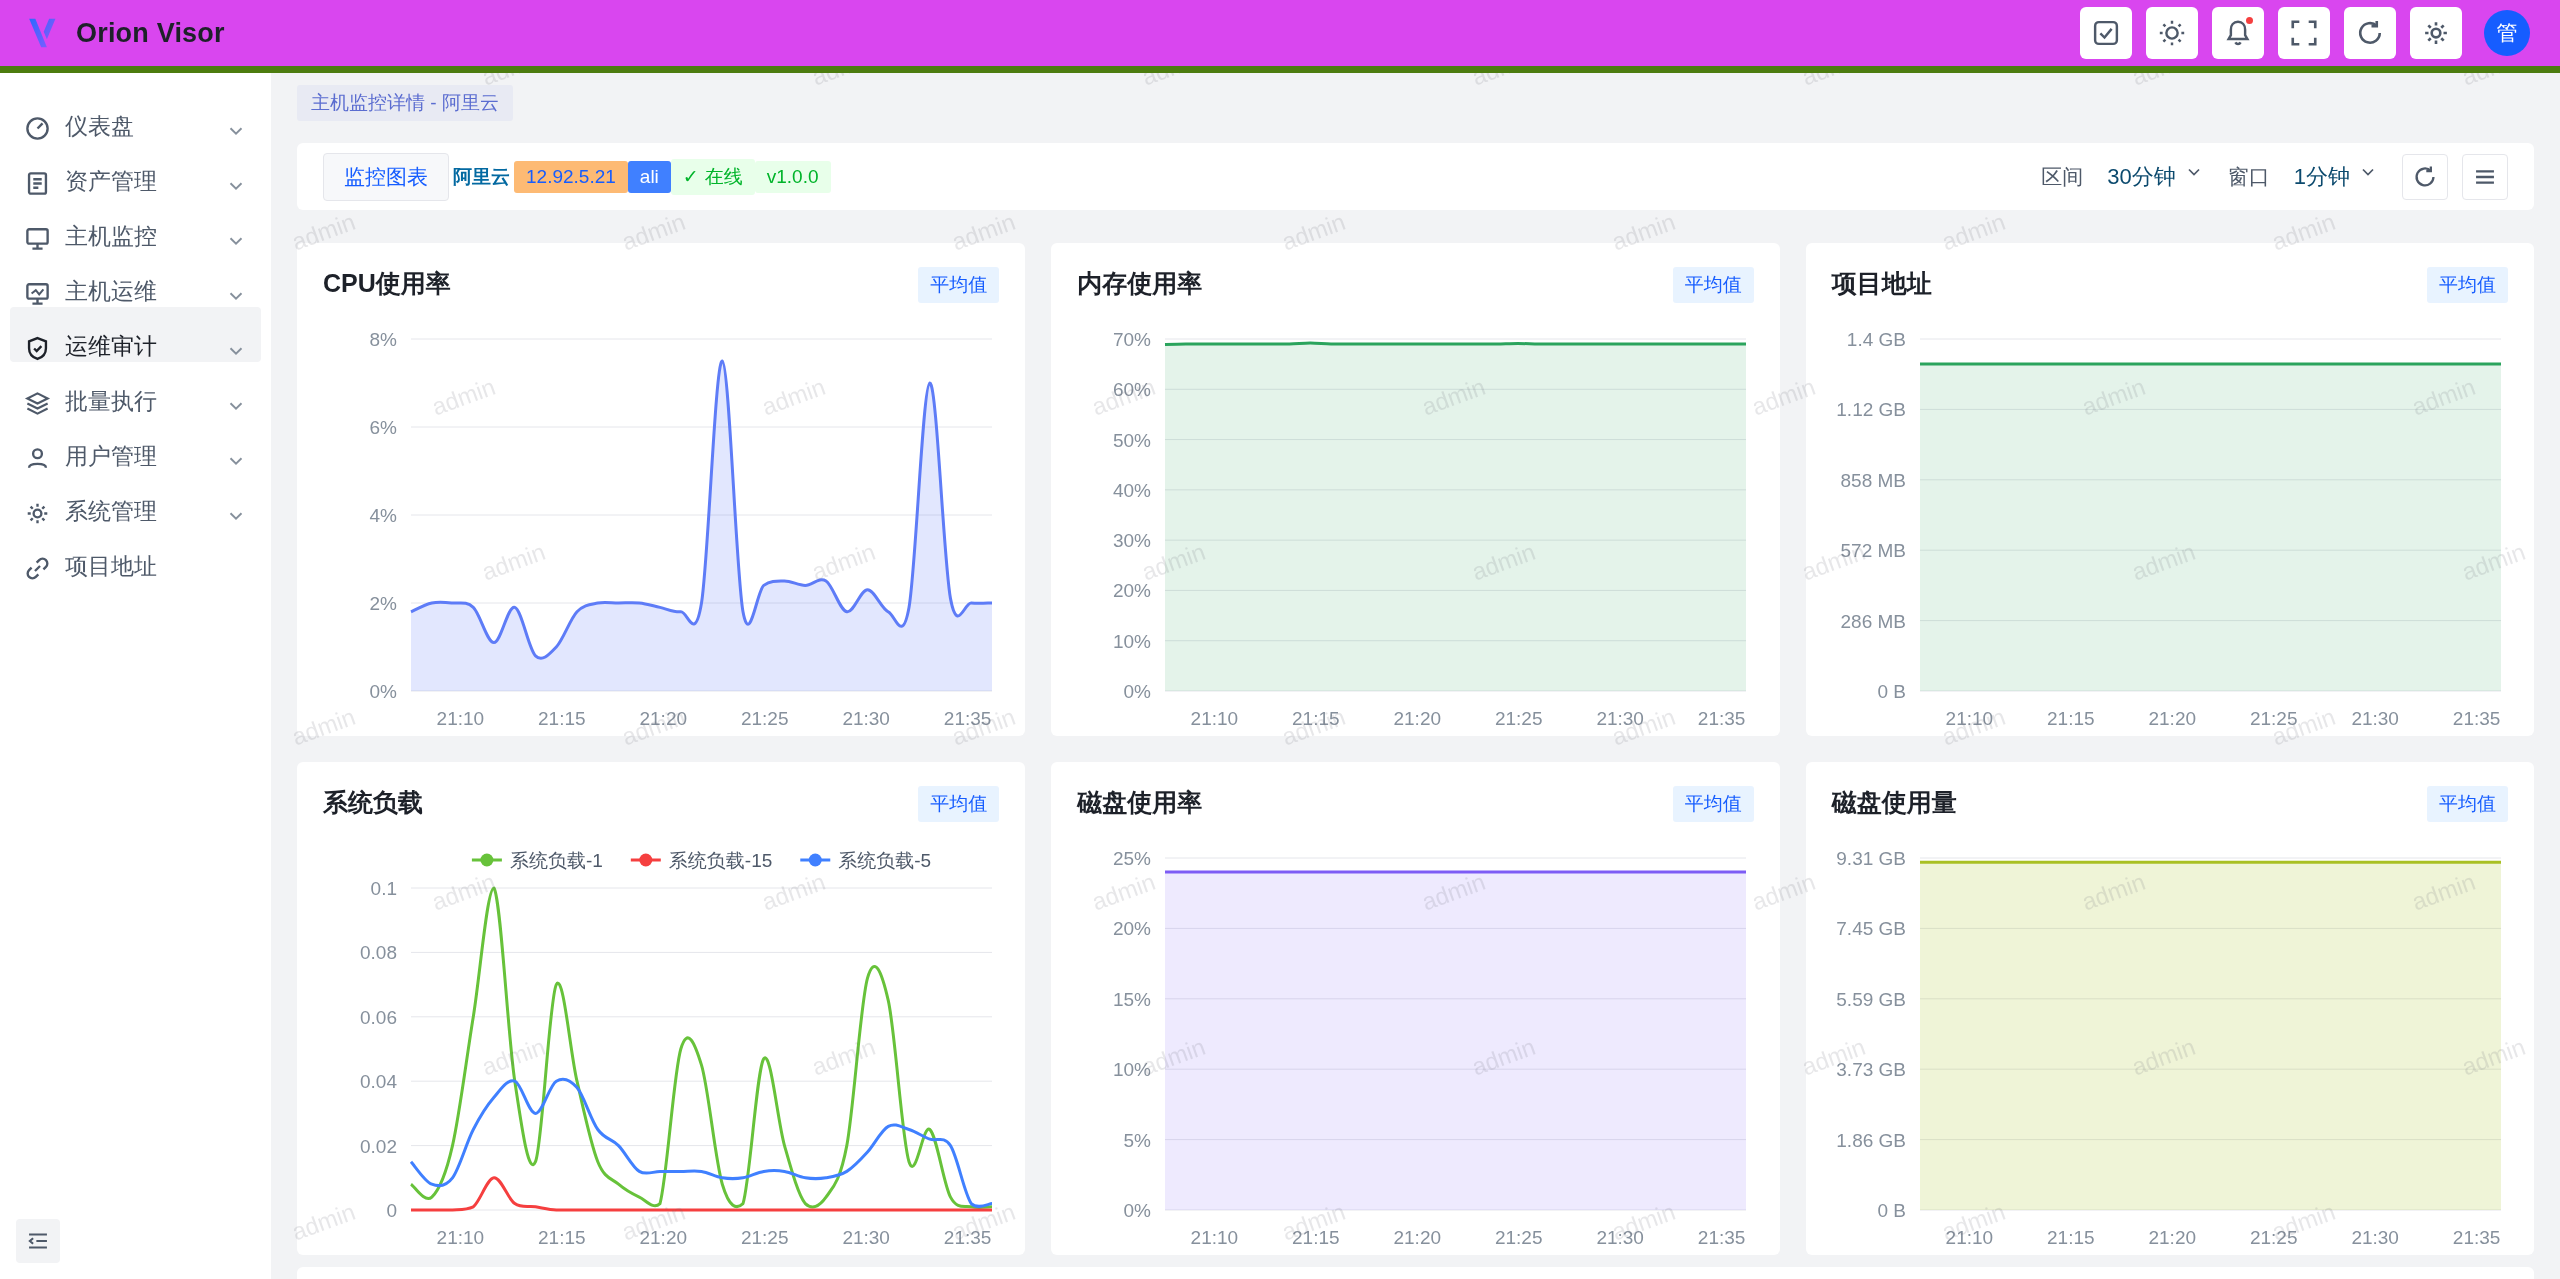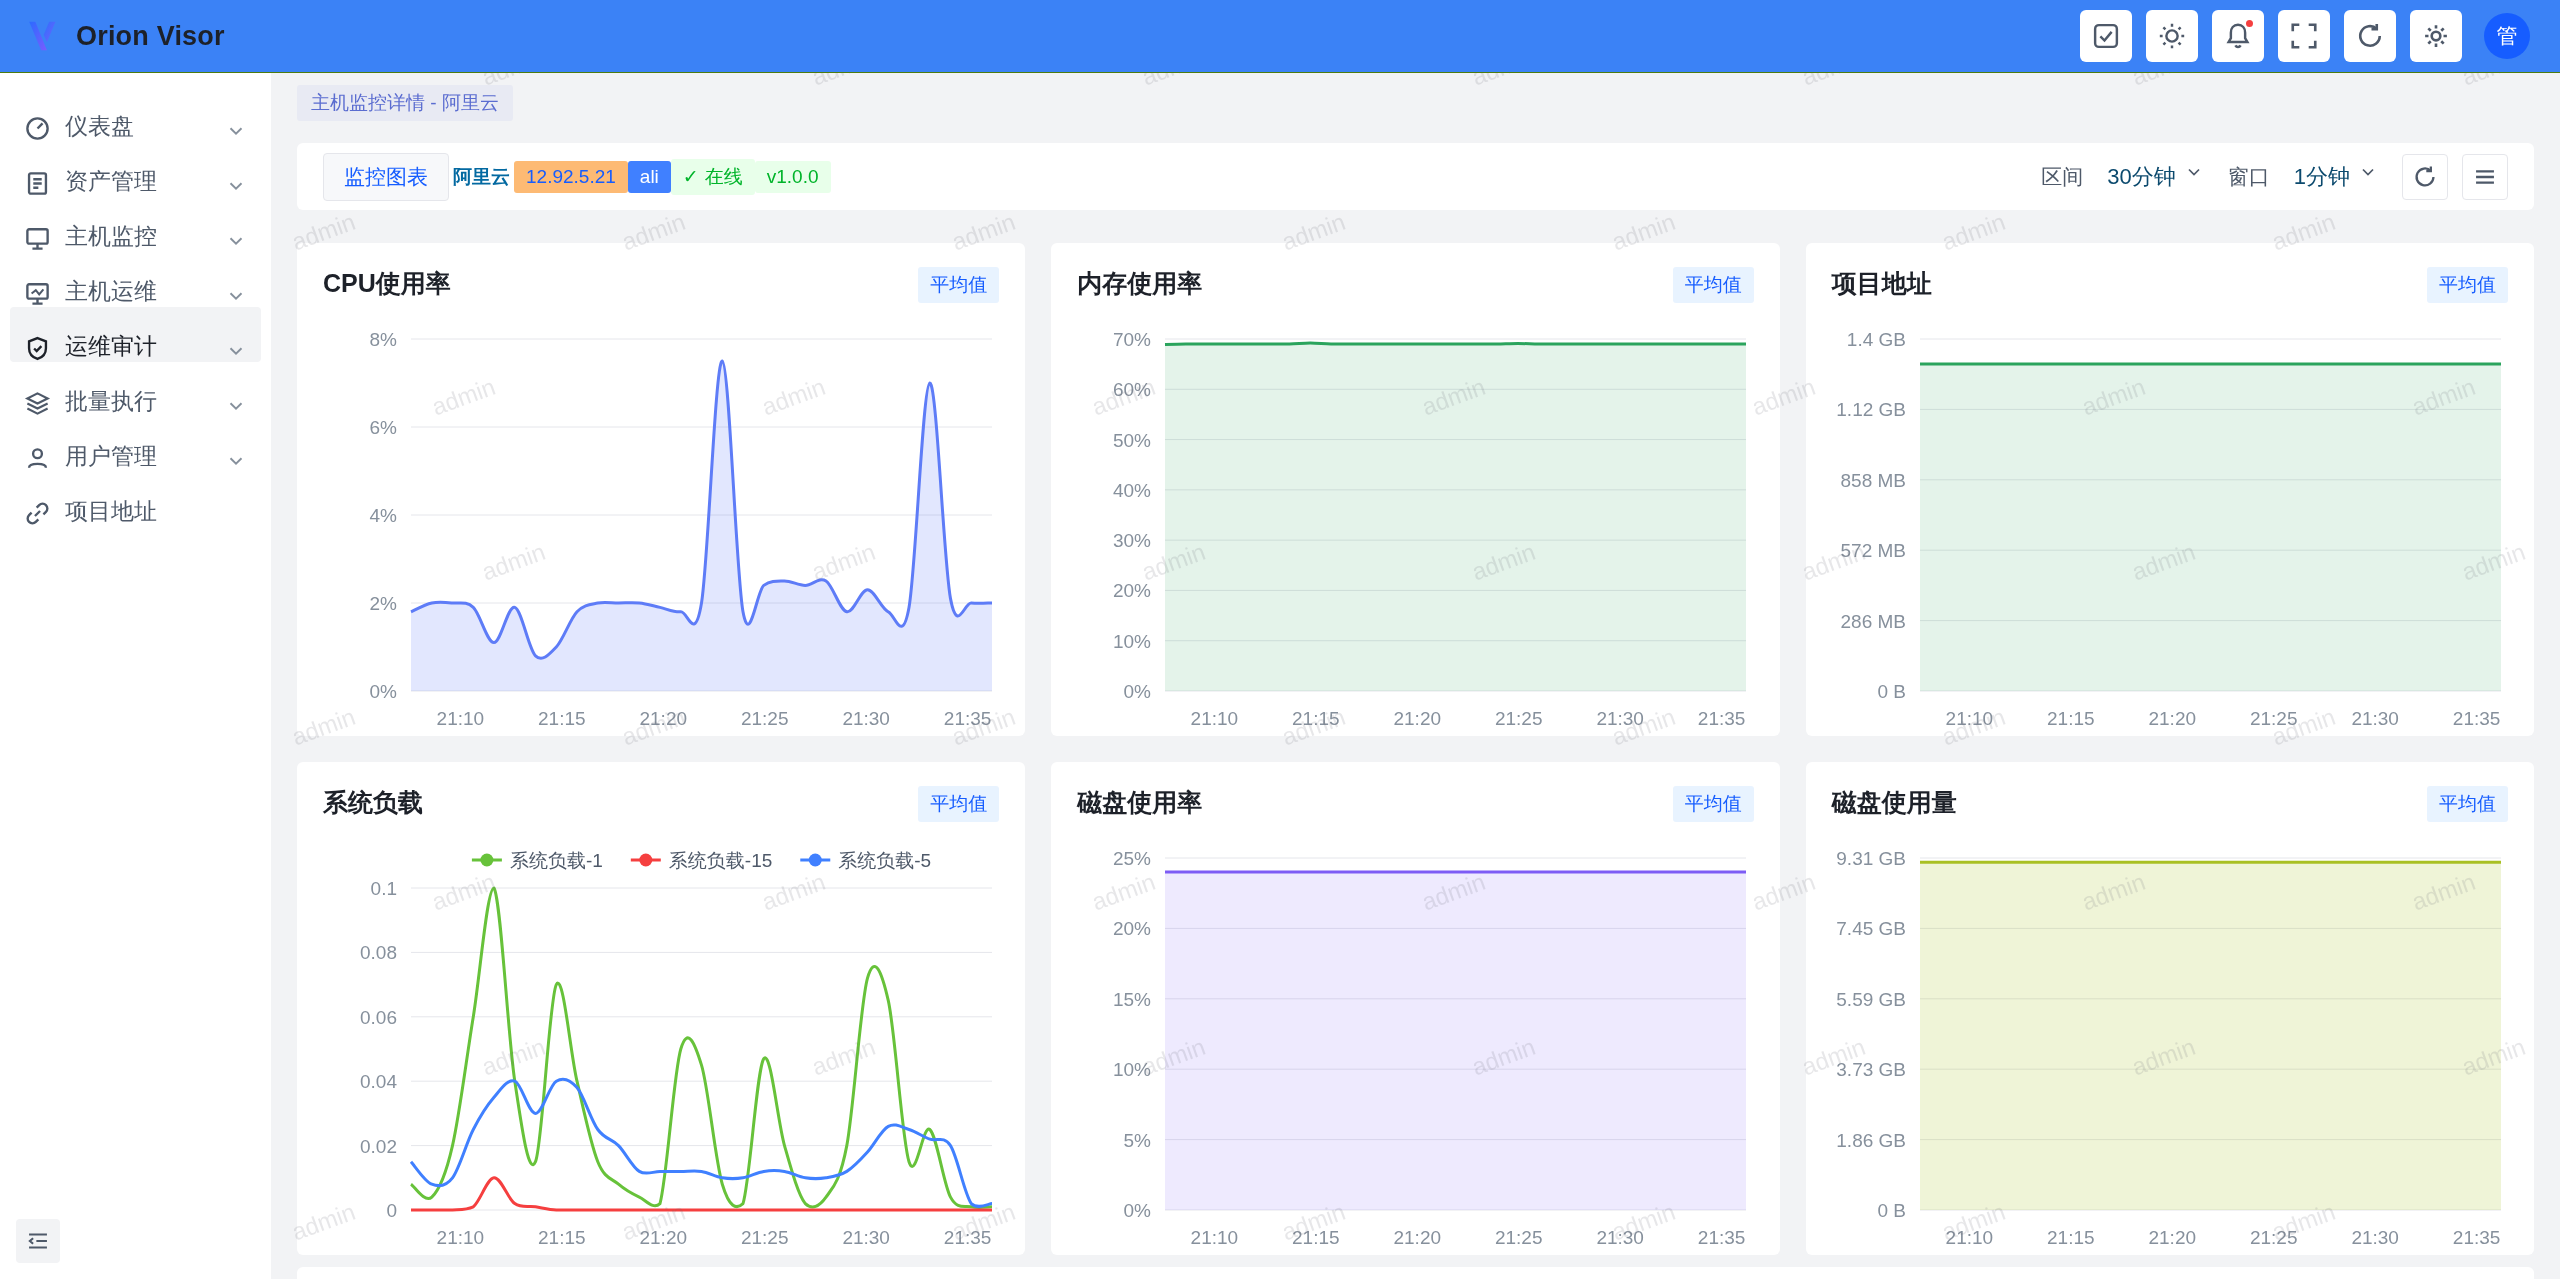--- a/index.html
+++ b/index.html
@@ -6,21 +6,21 @@
   html,body { width:2560px; height:1279px; overflow:hidden; }
   body {
     font-family:"Liberation Sans","DejaVu Sans",sans-serif;
     background:#f2f3f5; color:#1d2129; position:relative;
   }
   svg { display:block; font-family:inherit; }
 
   
   .header {
     position:absolute; top:0; left:0; right:0; height:73px;
-    background:#3b82f6; border-bottom:1px solid #4d7c0f;
+    background:#d946ef; border-bottom:7px solid #4d7c0f;
     display:flex; align-items:center; justify-content:space-between;
     padding:0 30px 0 26px; z-index:30;
   }
   .logo { display:flex; align-items:center; gap:12px; cursor:pointer; }
   .logo-name { font-size:27px; font-weight:600; color:#1d2129; letter-spacing:.2px; }
   .header-right { display:flex; align-items:center; gap:14px; }
   .hicon {
     width:52px; height:52px; display:flex; align-items:center; justify-content:center;
     color:#4e5969; border-radius:6px; cursor:pointer; position:relative; background:#fff;
   }
@@ -264,20 +264,34 @@
       </span>
   </div>
   <div class="side-item">
     <span class="si-icon">
         <svg viewBox="0 0 16 16">
           <circle cx="8" cy="5.2" r="2.6" fill="none" stroke="currentColor" stroke-width="1.4"></circle>
           <path d="M3 13.5 C3 10.4 13 10.4 13 13.5" fill="none" stroke="currentColor" stroke-width="1.4"></path>
         </svg>
       </span>
     <span class="si-label">用户管理</span>
+    <span class="si-chev">
+        <svg viewBox="0 0 16 16">
+          <path d="M4 6 L8 10 L12 6" fill="none" stroke="currentColor" stroke-width="1.4"></path>
+        </svg>
+      </span>
+  </div>
+  <div class="side-item">
+    <span class="si-icon">
+        <svg viewBox="0 0 16 16">
+          <circle cx="8" cy="8" r="2.3" fill="none" stroke="currentColor" stroke-width="1.4"></circle>
+          <path d="M8 2.2 V4 M8 12 V13.8 M2.2 8 H4 M12 8 H13.8 M3.9 3.9 L5.2 5.2 M10.8 10.8 L12.1 12.1 M12.1 3.9 L10.8 5.2 M5.2 10.8 L3.9 12.1" stroke="currentColor" stroke-width="1.4"></path>
+        </svg>
+      </span>
+    <span class="si-label">系统管理</span>
     <span class="si-chev">
         <svg viewBox="0 0 16 16">
           <path d="M4 6 L8 10 L12 6" fill="none" stroke="currentColor" stroke-width="1.4"></path>
         </svg>
       </span>
   </div>
   <div class="side-item">
     <span class="si-icon">
         <svg viewBox="0 0 16 16">
           <path d="M6.5 9.5 L9.5 6.5 M7.5 4.5 L9 3 A2.8 2.8 0 0 1 13 7 L11.5 8.5 M8.5 11.5 L7 13 A2.8 2.8 0 0 1 3 9 L4.5 7.5" fill="none" stroke="currentColor" stroke-width="1.4"></path>

